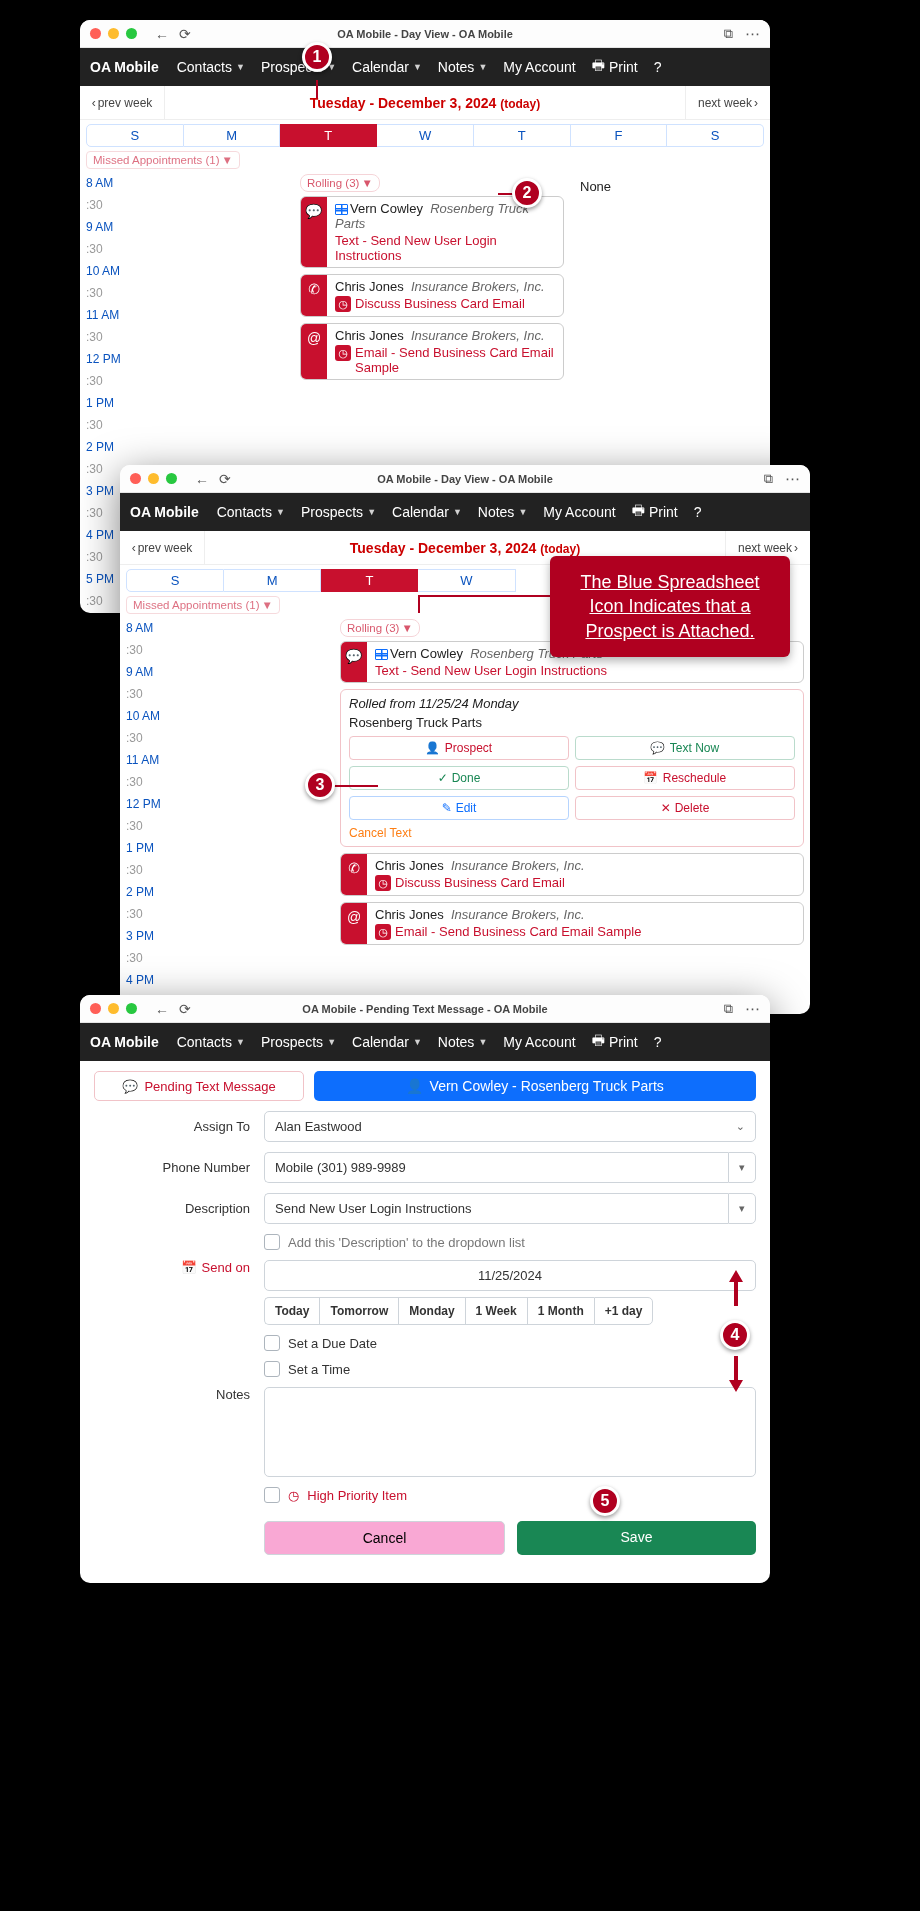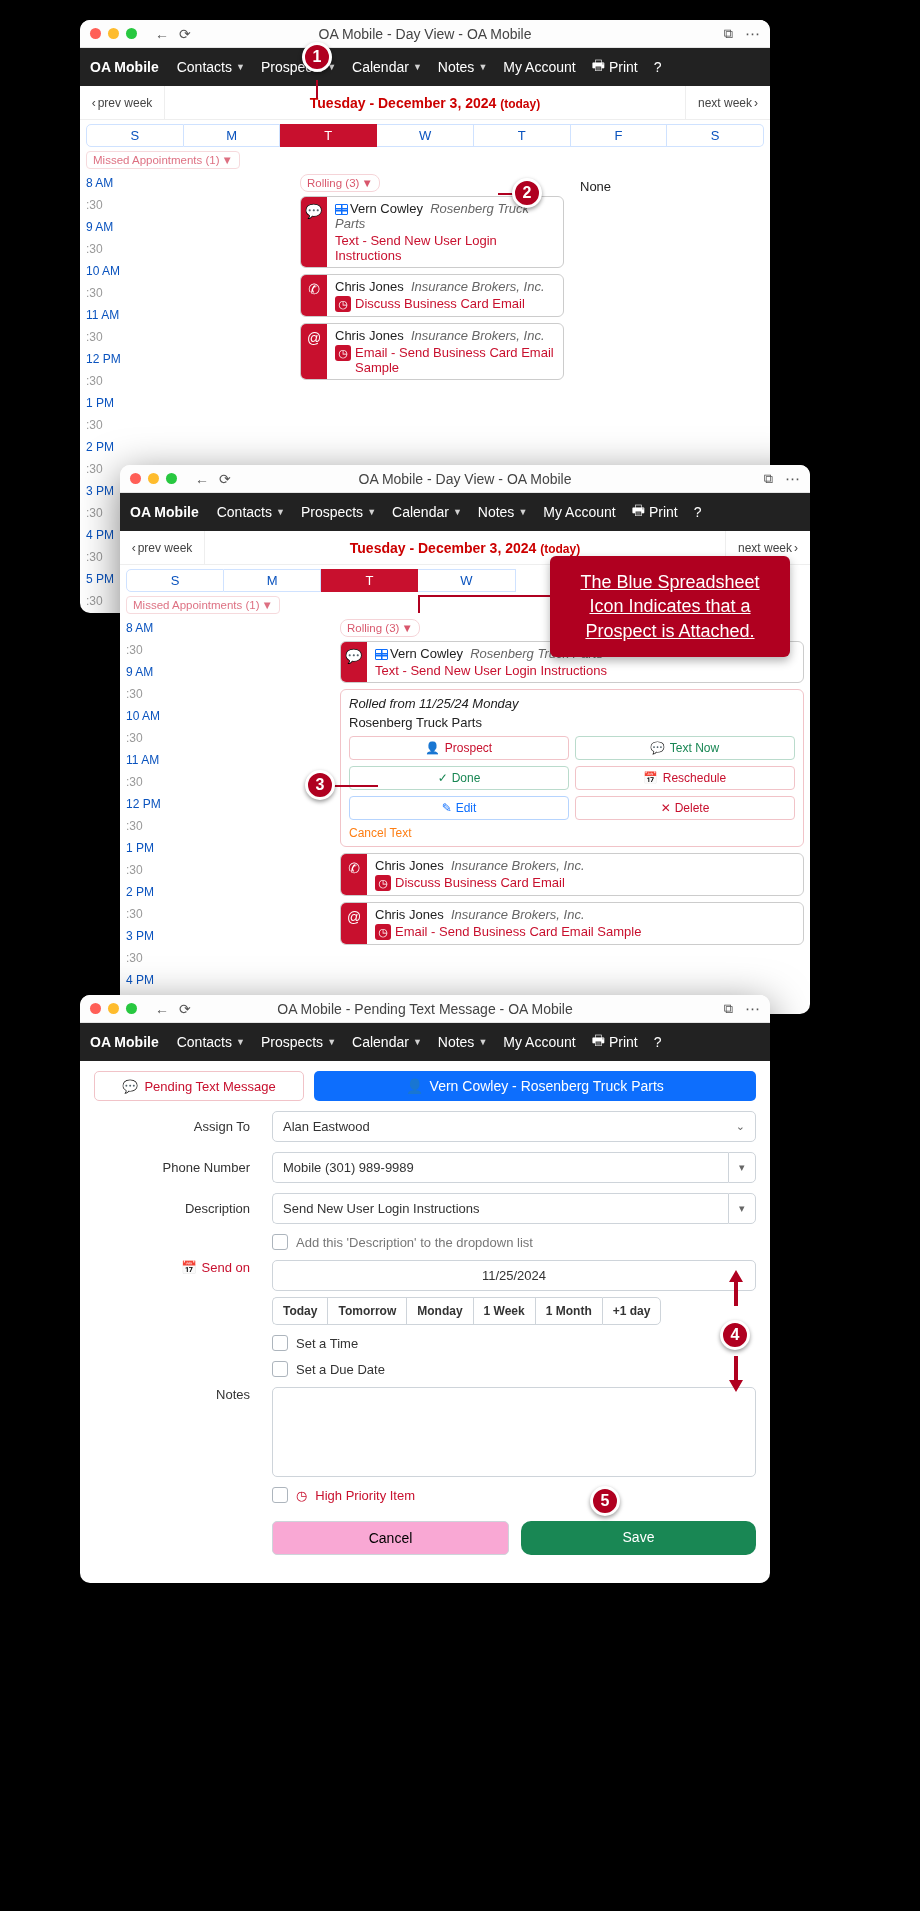--- a/index.html
+++ b/index.html
@@ -7,21 +7,21 @@
 .stack { position: relative; width: 760px; margin: 0 auto; }
 .window { background: #fff; border-radius: 10px; box-shadow: 0 10px 40px rgba(0,0,0,.5); overflow: hidden; position: absolute; width: 690px; }
 .win1 { top: 0; left: 0; }
 .win2 { top: 445px; left: 40px; }
 .win3 { top: 975px; left: 0; }
 .titlebar { display:flex; align-items:center; height: 28px; padding: 0 10px; background:#fdfdfd; border-bottom:1px solid #e5e5e5; position:relative; }
 .tb-dots { display:flex; gap:7px; }
 .dot { width:11px; height:11px; border-radius:50%; }
 .dot.red{background:#ff5f57;} .dot.yel{background:#febc2e;} .dot.grn{background:#28c840;}
 .tb-nav { display:flex; gap:10px; margin-left:18px; color:#555; font-size:14px; }
-.tb-title { position:absolute; left:50%; transform:translateX(-50%); font-size:14px; color:#444; }
+.tb-title { position:absolute; left:50%; transform:translateX(-50%); font-size:11px; color:#444;font-weight:bold; }
 .tb-right { margin-left:auto; display:flex; align-items:center; gap:12px; color:#555; font-size:15px;}
 .menubar { background:#222; color:#fff; display:flex; align-items:center; height:38px; padding:0 10px; font-size:14px; gap:4px; }
 .menubar .brand { font-weight:700; margin-right:8px; }
 .menubar .mi { padding:4px 6px; display:flex; align-items:center; gap:4px; }
 .caret { font-size:9px; opacity:.8; }
 .dateheader { display:flex; align-items:center; height:34px; border-bottom:1px solid #eee; }
 .dateheader .nav { width:85px; font-size:12px; color:#444; text-align:center; border-right:1px solid #eee; height:100%; display:flex; align-items:center; justify-content:center; gap:2px;}
 .dateheader .nav.right{border-right:none;border-left:1px solid #eee;}
 .dateheader .center { flex:1; text-align:center; color:#c00; font-size:14px; font-weight:700; }
 .dateheader .today { color:#c00; font-size:12px; }
@@ -57,41 +57,41 @@
 .btn.blue { color:#0d6efd; border-color:#b6d4fe; }
 .cancel-text { color:#fd7e14; font-size:12px; margin-top:2px; }
 .rolling { font-size:11.5px; color:#c8102e; border:1px solid #f1c3c8; border-radius:8px; padding:2px 6px; margin:0 6px 4px 0; display:inline-flex; align-items:center; gap:2px; opacity:.7;}
 .callout { position:absolute; width:240px; background:#b00020; color:#fff; padding:14px 16px; border-radius:6px; font-size:18px; text-align:center; line-height:1.35; box-shadow:0 4px 10px rgba(0,0,0,.3); z-index:10; }
 .step { position:absolute; width:30px; height:30px; border-radius:50%; background:#b00020; border:3px solid #fff; color:#fff; display:flex; align-items:center; justify-content:center; font-weight:700; font-size:16px; z-index:20; box-shadow:0 2px 4px rgba(0,0,0,.4);}
 .line { position:absolute; background:#b00020; z-index:5; }
 .arrow-updown { position:absolute; }
 .arrow-updown svg { display:block; }
 
 .formarea { padding:10px 14px 18px 14px; }
-.formrow { display:flex; align-items:center; margin-bottom:10px;gap:8px; }
+.formrow { display:flex; align-items:center; margin-bottom:10px; }
 .formrow .lbl { width:170px; text-align:right; padding-right:14px; font-size:13px; color:#333; }
 .formrow .fld { flex:1; }
 .pending-btn { border:1px solid #f1c3c8; color:#c8102e; border-radius:5px; padding:6px; text-align:center; font-size:13px; display:flex; align-items:center; justify-content:center; gap:6px;}
 .prospect-banner { background:#0d6efd; color:#fff; border-radius:5px; padding:7px; text-align:center; font-size:14px; font-weight:500; display:flex; align-items:center; justify-content:center; gap:6px;}
 .input, .select { width:100%; border:1px solid #ced4da; border-radius:5px; padding:7px 10px; font-size:13px; color:#333; display:flex; align-items:center; }
 .select { position:relative; }
 .select .chev { position:absolute; right:10px; color:#666; font-size:11px; }
 .input-group { display:flex; }
 .input-group .input { border-radius:5px 0 0 5px; border-right:none; }
 .input-group .addon { border:1px solid #ced4da; border-radius:0 5px 5px 0; width:30px; display:flex; align-items:center; justify-content:center; color:#666; font-size:11px; }
 .datebtns { display:flex; margin-top:6px;font-weight:bold; }
 .datebtns .db { border:1px solid #ced4da; padding:6px 10px; font-size:12px; color:#333; border-right:none; }
 .datebtns .db:first-child { border-radius:5px 0 0 5px; }
 .datebtns .db:last-child { border-radius:0 5px 5px 0; border-right:1px solid #ced4da; }
 .chk { display:flex; align-items:center; gap:8px; font-size:13px; color:#333; }
 .chk .box { width:16px; height:16px; border:1.5px solid #adb5bd; border-radius:3px; }
 .notesarea { width:100%; height:90px; border:1px solid #ced4da; border-radius:5px; }
 .footbtns { display:flex; gap:12px; margin-top:8px; }
 .footbtns .cancel { flex:1; border:1px solid #ced4da; border-radius:5px; padding:8px; text-align:center; font-size:14px; background:#f9a8d4;}
-.footbtns .save { flex:1; background:#198754; color:#fff; border-radius:10px; padding:8px; text-align:center; font-size:14px; font-weight:500; position:relative;}
+.footbtns .save { flex:1; background:#198754; color:#fff; border-radius:5px; padding:8px; text-align:center; font-size:14px; font-weight:500; position:relative;}
 .hp { display:flex; align-items:center; gap:8px; color:#c8102e; font-size:13px; }
 .hp .box { width:16px; height:16px; border:1.5px solid #adb5bd; border-radius:3px; }
 .stack-sizer { height: 1530px; }
 </style>
 </head>
 <body>
 
 <div class="stack">
 <div class="stack-sizer"></div>
 
@@ -449,30 +449,30 @@
           <div class="db">1 Month</div>
           <div class="db">+1 day</div>
         </div>
       </div>
     </div>
     <div class="formrow">
       <div class="lbl"></div>
       <div class="fld">
             <div class="chk">
               <div class="box"></div>
-              <span>Set a Time</span>
+              <span>Set a Due Date</span>
             </div>
           </div>
     </div>
     <div class="formrow">
       <div class="lbl"></div>
       <div class="fld">
             <div class="chk">
               <div class="box"></div>
-              <span>Set a Due Date</span>
+              <span>Set a Time</span>
             </div>
           </div>
     </div>
     <div class="formrow" style="align-items:flex-start">
       <div class="lbl">Notes</div>
       <div class="fld">
             <div class="notesarea"></div>
           </div>
     </div>
     <div class="formrow">

